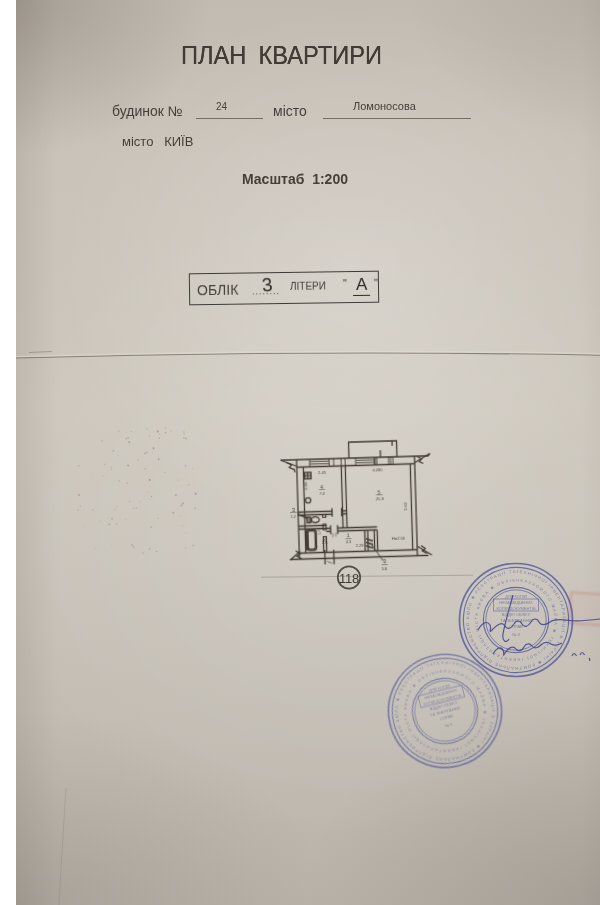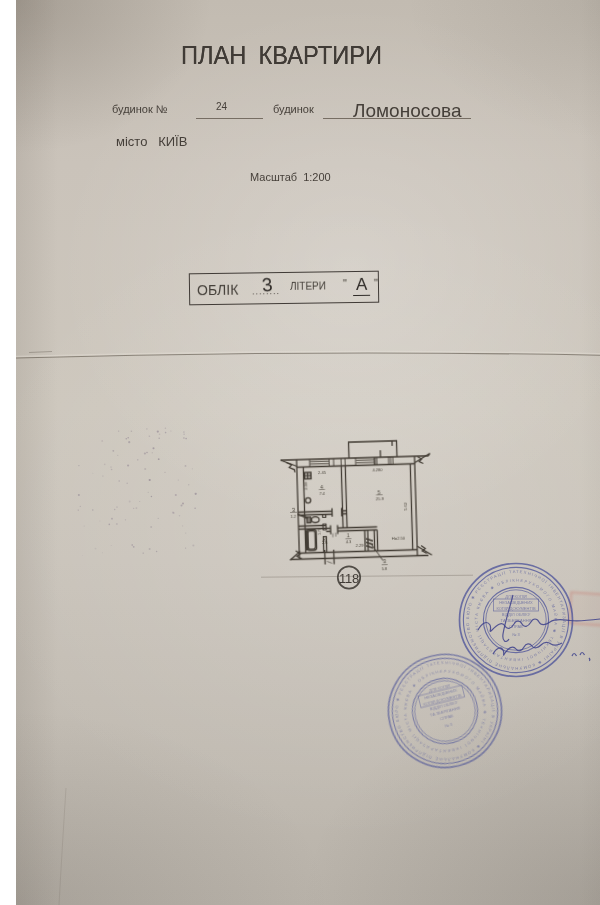--- a/index.html
+++ b/index.html
@@ -12,36 +12,36 @@
       radial-gradient(ellipse 280px 220px at 0px 0px, rgba(60,50,40,0.22), rgba(60,50,40,0) 70%),
       radial-gradient(ellipse 300px 200px at 600px 0px, rgba(60,55,45,0.10), rgba(0,0,0,0) 70%),
       radial-gradient(ellipse 420px 300px at 600px 905px, rgba(55,50,45,0.16), rgba(0,0,0,0) 75%),
       radial-gradient(ellipse 420px 260px at 0px 905px, rgba(55,50,45,0.13), rgba(0,0,0,0) 75%),
       linear-gradient(90deg, rgba(70,60,50,0.10) 0%, rgba(70,60,50,0) 7%, rgba(70,60,50,0) 94%, rgba(70,60,50,0.06) 100%),
       linear-gradient(180deg, #c2bbb1 0%, #cac3ba 18%, #cdc7bd 45%, #c9c3ba 62%, #c0bab1 85%, #b8b2a9 100%);
     margin-left: 16px;
   }
   .txt{position:absolute;color:#413c37;white-space:nowrap;}
   #title{left:165px;top:40px;font-size:26px;letter-spacing:0px;word-spacing:6px;color:#403b36;filter:blur(0.4px);transform:scaleX(0.91);transform-origin:left top;text-shadow:0 0 0.6px #403b36;}
-  .f13{font-size:11px;filter:blur(0.35px);color:#453f39;}
+  .f13{font-size:14px;filter:blur(0.35px);color:#453f39;}
   .hand{color:#35312d;}
 </style>
 </head>
 <body>
 <div id="page">
 
   <div class="txt" id="title">ПЛАН КВАРТИРИ</div>
   <div class="txt f13" style="left:96px;top:103px;">будинок №</div>
   <div class="txt f13" style="left:200px;top:101px;font-size:10px;">24</div>
-  <div class="txt f13" style="left:257px;top:103px;">будинок</div>
-  <div class="txt f13" style="left:337px;top:100px;font-size:19px;">Ломоносова</div>
+  <div class="txt f13" style="left:257px;top:103px;">місто</div>
+  <div class="txt f13" style="left:337px;top:100px;font-size:11px;">Ломоносова</div>
   <div style="position:absolute;left:180px;top:118px;width:67px;border-top:1.2px solid rgba(90,80,70,0.75);filter:blur(0.35px);"></div>
   <div style="position:absolute;left:307px;top:118px;width:148px;border-top:1.2px solid rgba(90,80,70,0.75);filter:blur(0.35px);"></div>
-  <div class="txt f13" style="left:100px;top:134px;font-size:13px;">місто&nbsp;&nbsp; КИЇВ</div>
-  <div class="txt f13" style="left:234px;top:171px;">Масштаб&nbsp; 1:200</div>
+  <div class="txt f13" style="left:106px;top:134px;font-size:13px;">місто&nbsp;&nbsp; КИЇВ</div>
+  <div class="txt f13" style="left:226px;top:171px;font-weight:bold;">Масштаб&nbsp; 1:200</div>
 
   <div style="position:absolute;left:173px;top:272px;width:188px;height:30px;border:1.8px solid rgba(55,50,45,0.95);transform:rotate(-0.8deg);filter:blur(0.3px);">
     <span style="position:absolute;left:7px;top:8px;font-size:14px;color:#45403a;">ОБЛІК</span>
     <span style="position:absolute;left:62px;top:13px;font-size:9px;letter-spacing:1px;color:#45403a;">........</span>
     <span class="hand" style="position:absolute;left:72px;top:1px;font-size:19px;transform:rotate(-5deg);color:#2f2b28;">3</span>
     <span style="position:absolute;left:100px;top:8px;font-size:10px;color:#45403a;">ЛІТЕРИ</span>
     <span style="position:absolute;left:153px;top:5px;font-size:11px;color:#45403a;">"</span>
     <span class="hand" style="position:absolute;left:163px;top:3px;font-size:17px;border-bottom:1.3px solid #2f2b28;padding:0 3px;color:#2f2b28;">А</span>
     <span style="position:absolute;left:184px;top:5px;font-size:11px;color:#45403a;">"</span>
   </div>

